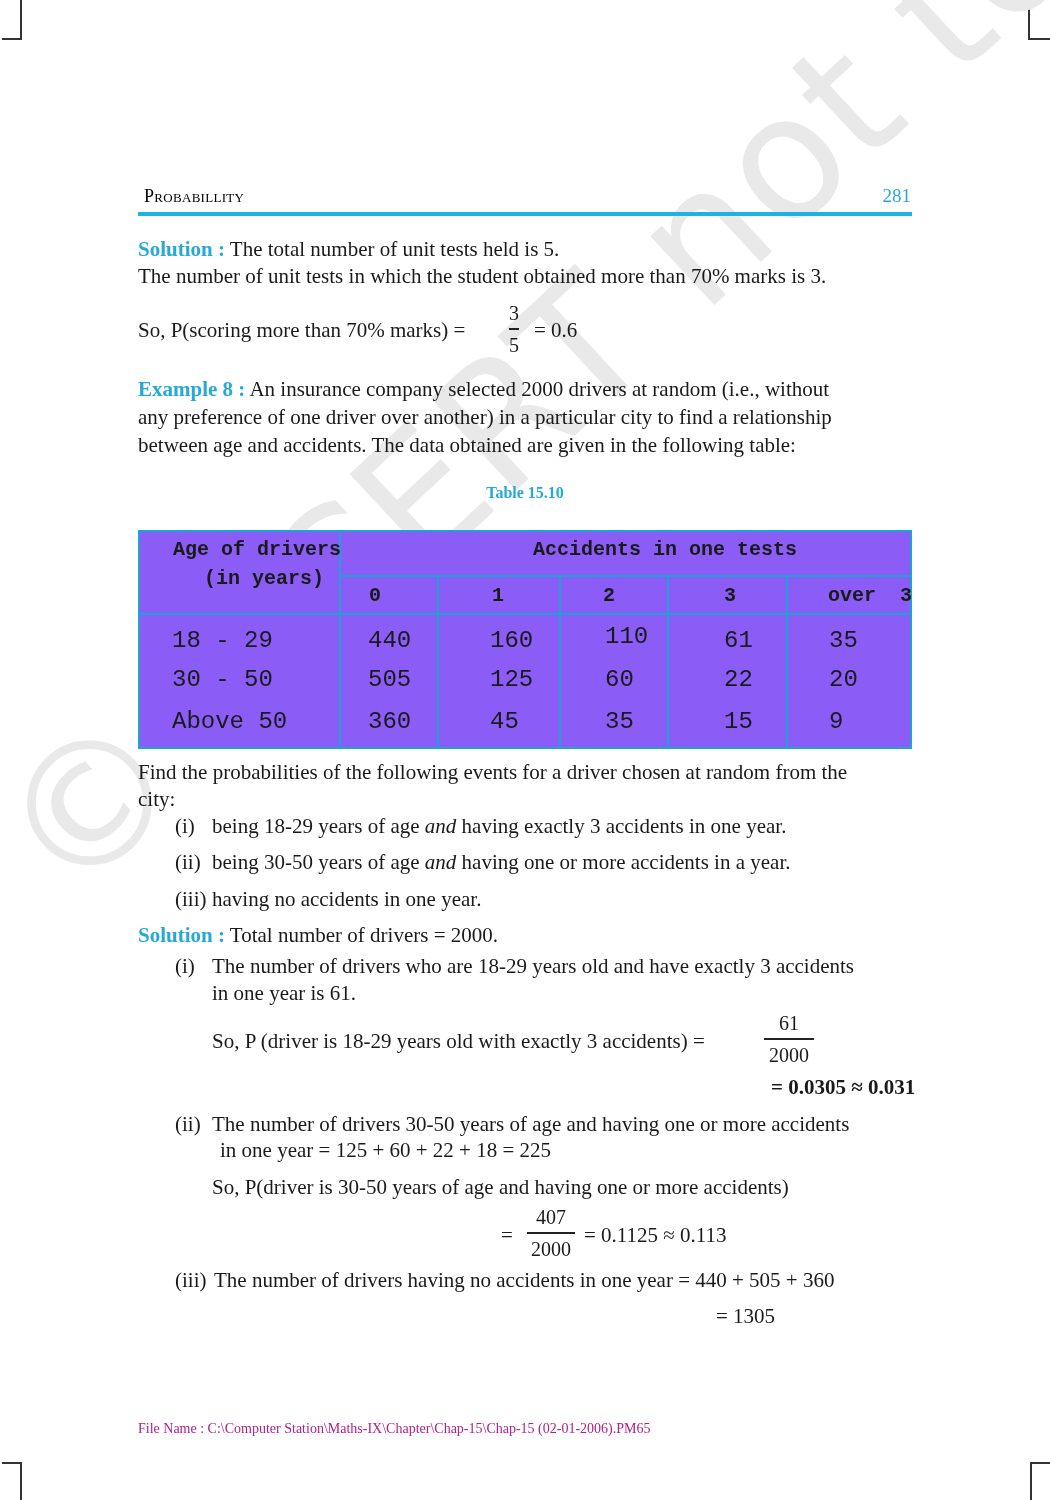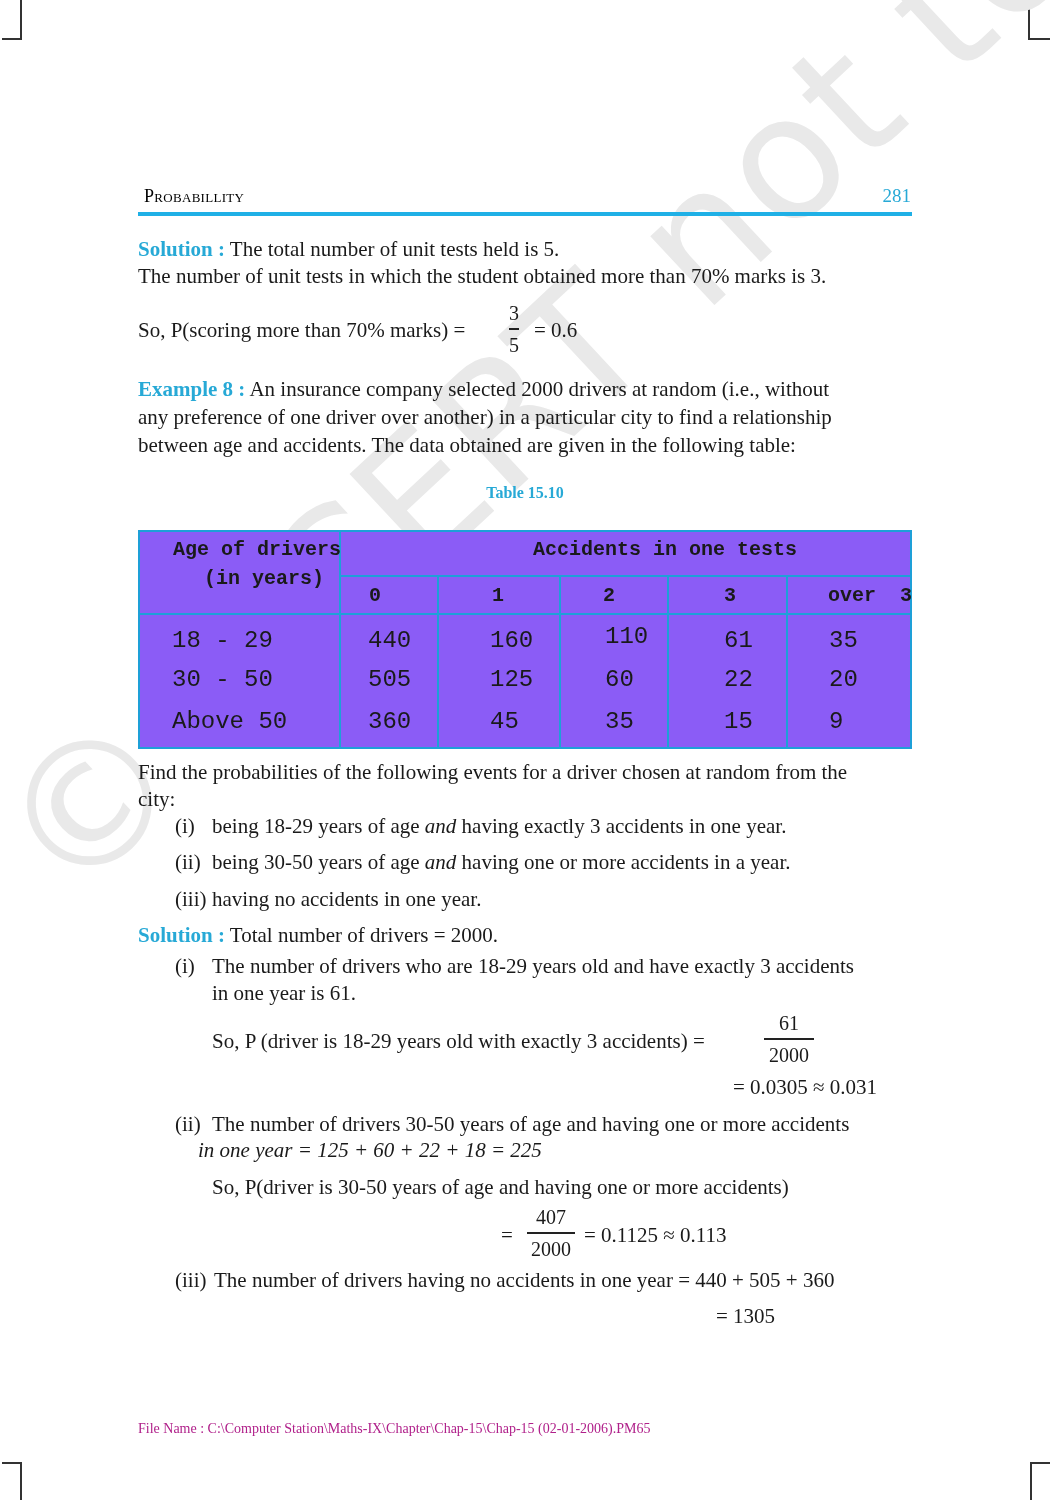--- a/index.html
+++ b/index.html
@@ -164,25 +164,25 @@
 
   <div class="abs txt" style="left:175px; top:953px;">(i)</div>
   <div class="abs txt" style="left:212px; top:953px;">The number of drivers who are 18-29 years old and have exactly 3 accidents</div>
   <div class="abs txt" style="left:212px; top:980px;">in one year is 61.</div>
   <div class="abs txt" style="left:212px; top:1028px;">So, P (driver is 18-29 years old with exactly 3 accidents) =</div>
   <div class="frac" style="left:760px; top:1012px; width:58px;">
     <span class="num">61</span>
     <span class="bar" style="width:50px;"></span>
     <span class="den">2000</span>
   </div>
-  <div class="abs txt" style="left:733px; top:1074px;">= 0.0305 ≈ 0.031</div>
+  <div class="abs txt" style="left:771px; top:1074px;font-weight:bold;">= 0.0305 ≈ 0.031</div>
 
   <div class="abs txt" style="left:175px; top:1111px;">(ii)</div>
   <div class="abs txt" style="left:212px; top:1111px;">The number of drivers 30-50 years of age and having one or more accidents</div>
-  <div class="abs txt" style="left:198px; top:1137px;font-style:italic;">in one year = 125 + 60 + 22 + 18 = 225</div>
+  <div class="abs txt" style="left:220px; top:1137px;">in one year = 125 + 60 + 22 + 18 = 225</div>
   <div class="abs txt" style="left:212px; top:1174px;">So, P(driver is 30-50 years of age and having one or more accidents)</div>
   <div class="abs txt" style="left:501px; top:1222px;">=</div>
   <div class="frac" style="left:524px; top:1206px; width:54px;">
     <span class="num">407</span>
     <span class="bar" style="width:48px;"></span>
     <span class="den">2000</span>
   </div>
   <div class="abs txt" style="left:584px; top:1222px;">= 0.1125 ≈ 0.113</div>
 
   <div class="abs txt" style="left:175px; top:1267px;">(iii)</div>

